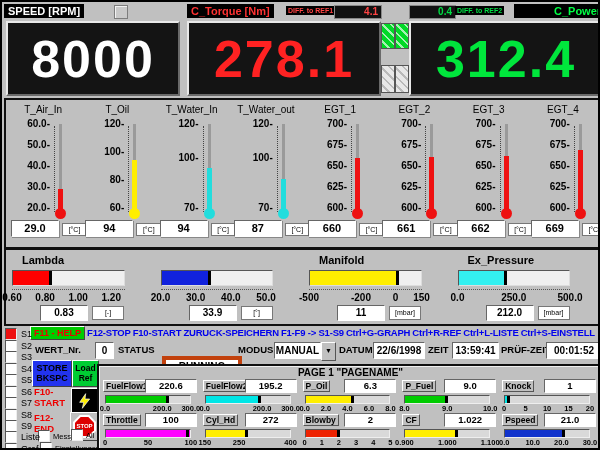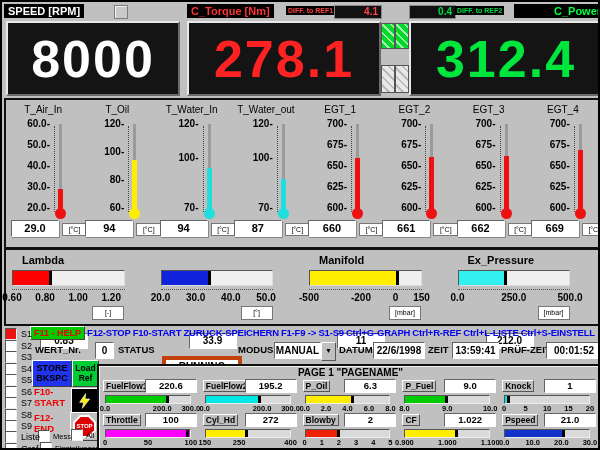--- a/index.html
+++ b/index.html
@@ -34,21 +34,21 @@
   
   #hbar-panel{position:absolute;left:2px;top:246px;width:594px;height:74px;border:2px solid #101010;display:flex;background:#c0c0c0;}
   .hbar-col{flex:1;position:relative;}
   .h-name{position:absolute;top:4px;left:16px;font-size:11px;font-weight:bold;}
   .h-track{position:absolute;left:6px;right:30px;top:20px;height:14px;background:#efefef;border:1px solid;border-color:#555 #ddd #ddd #555;}
   .h-fill{position:absolute;left:0;top:0;bottom:0;}
   .h-mark{position:absolute;top:0;bottom:0;width:3px;background:#000;}
   .h-ticks{position:absolute;left:6px;right:30px;top:39px;height:12px;border-top:1px dotted #555;}
   .h-tick{position:absolute;top:2px;transform:translateX(-50%);font-size:10px;font-weight:bold;white-space:nowrap;}
   .h-val{position:absolute;top:55px;left:34px;width:46px;height:14px;background:#fff;border:1px solid;
-    border-color:#666 #fff #fff #666;font-size:10px;font-weight:bold;text-align:center;line-height:14px;margin-top:28px;}
+    border-color:#666 #fff #fff #666;font-size:10px;font-weight:bold;text-align:center;line-height:14px;}
   .h-unit{position:absolute;top:56px;left:86px;width:30px;height:12px;background:#fff;border:1px solid #777;
     font-size:7px;text-align:center;line-height:12px;}
   
   #fnbar{position:absolute;left:28px;top:323px;right:3px;height:15px;display:flex;align-items:center;justify-content:space-between;}
   .fn-help{background:#00cc00;color:#ee0000;font-weight:bold;font-size:9px;padding:1px 3px;
     border:1px solid;border-color:#fff #444 #444 #fff;white-space:nowrap;cursor:default;}
   .fn-item{color:#0000ee;font-weight:bold;font-size:9.5px;letter-spacing:-0.2px;white-space:nowrap;cursor:default;}
   
   .st-lab{position:absolute;top:342px;font-size:9.5px;font-weight:bold;white-space:nowrap;}
   .st-box{position:absolute;top:340px;height:15px;background:#fff;border:1px solid;border-color:#666 #fff #fff #666;

